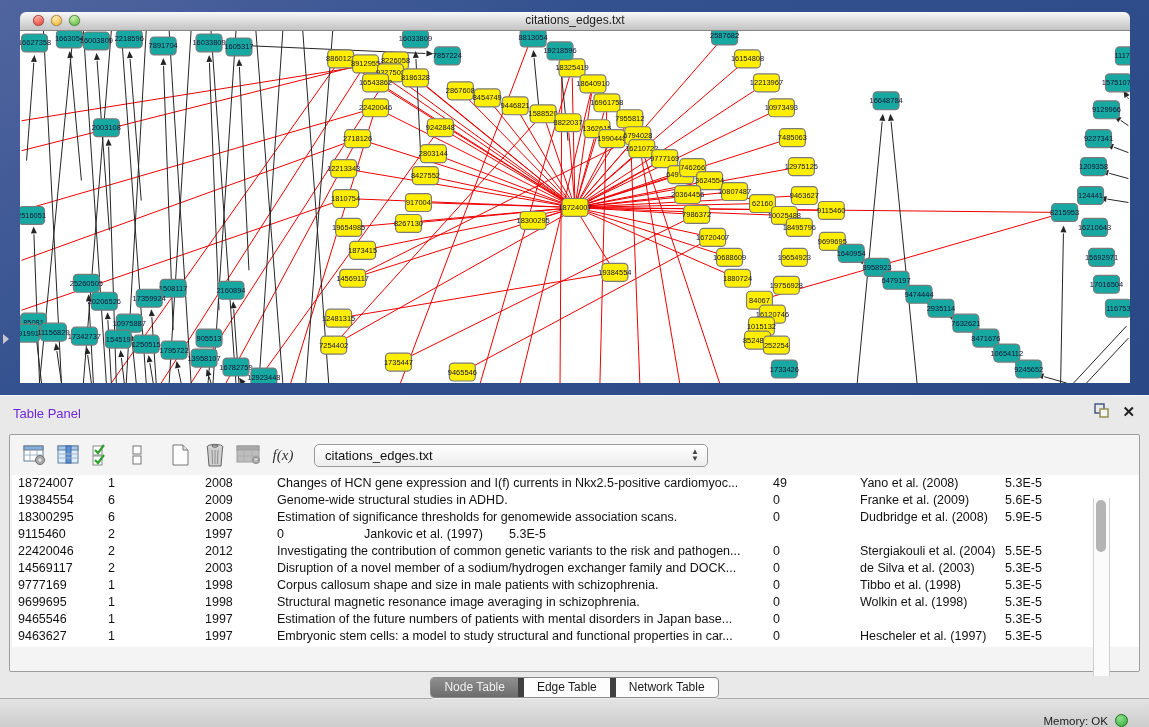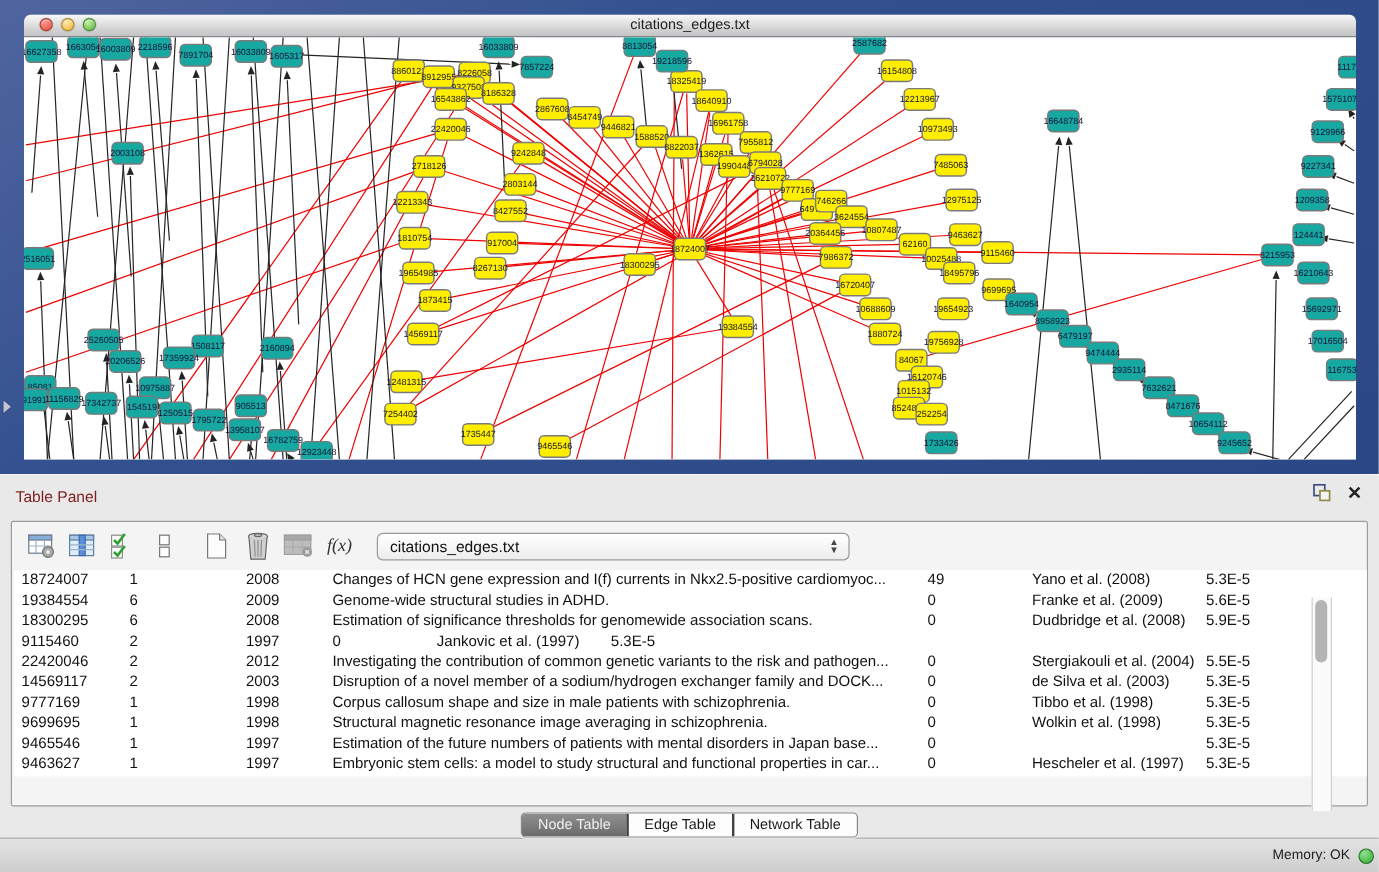--- a/index.html
+++ b/index.html
@@ -16,21 +16,21 @@
   .light{position:absolute;top:3px;width:11px;height:11px;border-radius:50%;box-shadow:inset 0 1px 1px rgba(255,255,255,.6),0 0 1px rgba(0,0,0,.5);}
   .light.red{left:13px;background:radial-gradient(circle at 35% 30%,#ff9a90,#e0453a);border:1px solid #b13a30;box-sizing:border-box;}
   .light.yellow{left:31px;background:radial-gradient(circle at 35% 30%,#ffe9a8,#eeb32f);border:1px solid #b78a26;box-sizing:border-box;}
   .light.green{left:49px;background:radial-gradient(circle at 35% 30%,#c4f0a0,#58b43c);border:1px solid #479030;box-sizing:border-box;}
   .win-title{text-align:center;font-size:12px;line-height:17px;color:#1e1e1e;}
   .graph-canvas{height:352px;background:#ffffff;position:relative;overflow:hidden;}
   .graph-canvas svg{position:absolute;left:0;top:0;}
   
   .table-region{height:303px;background:#e9e9e9;}
   .panel-title-row{height:38px;position:relative;border-top:1px solid #f5f5f5;}
-  .panel-title{position:absolute;left:13px;top:10px;font-size:13px;color:#7f1d1d;}
+  .panel-title{position:absolute;left:13px;top:10px;font-size:13px;color:#6d28d9;}
   .panel-icons{position:absolute;right:14px;top:7px;display:flex;gap:12px;align-items:center;}
   .close-x{font-size:15px;font-weight:bold;color:#222;line-height:15px;cursor:default;}
   .inner-panel{margin:0 9px;height:238px;background:#f4f4f4;border:1px solid #9d9d9d;border-radius:2px;box-sizing:border-box;position:relative;}
   .toolbar{height:40px;display:flex;align-items:center;padding-left:10px;}
   .tb-icon{width:30px;height:28px;display:flex;align-items:center;justify-content:center;margin-right:4px;text-align:center;}
   .fx{font-family:"Liberation Serif",serif;font-style:italic;font-size:15px;color:#333;}
   .combo{margin-left:12px;width:392px;height:21px;border:1px solid #9a9a9a;border-radius:5px;
     background:linear-gradient(#ffffff,#ededed);display:flex;align-items:center;position:relative;}
   .combo-text{padding-left:10px;font-size:13px;color:#111;}
   .combo-arrows{position:absolute;right:8px;top:3px;font-size:8px;color:#444;line-height:7px;text-align:center;}
@@ -45,24 +45,24 @@
   .td{box-sizing:border-box;font-size:12.5px;line-height:17px;color:#111;padding-left:6px;
       white-space:nowrap;overflow:hidden;}
   .tbody{background:#fff;padding-bottom:2px;}
   .vscroll{position:absolute;top:23px;width:15px;height:178px;background:#fbfbfb;border-left:1px solid #d0d0d0;border-right:1px solid #d0d0d0;}
   .vthumb{position:absolute;left:2px;top:2px;width:10px;height:52px;border-radius:5px;background:#b4b4b4;}
   
   .tabs-row{height:31px;display:flex;justify-content:center;align-items:center;}
   .segmented{display:flex;border:1px solid #8a8a8a;border-radius:4px;overflow:hidden;background:#fdfdfd;height:19px;box-shadow:0 1px 0 rgba(255,255,255,.8);}
   .seg{padding:0 13px;font-size:12px;line-height:19px;color:#1a1a1a;}
   .seg.active{background:linear-gradient(#8f8f8f,#6c6c6c);color:#f0f0f0;}
-  .seg + .seg{border-left:2px solid #404040;}
+  .seg + .seg{border-left:6px solid #404040;}
   
   .status-bar{height:29px;background:linear-gradient(#e3e3e3,#cdcdcd);border-top:1px solid #aaaaaa;
-    display:flex;justify-content:flex-end;align-items:center;padding-right:4px;box-sizing:border-box;}
+    display:flex;justify-content:flex-end;align-items:flex-end;padding-right:21px;box-sizing:border-box;}
   .mem-label{font-size:11.5px;color:#222;margin-right:7px;}
   .mem-dot{width:13px;height:13px;border-radius:50%;border:1px solid #247024;box-sizing:border-box;
     background:radial-gradient(circle at 35% 30%,#8fe08f,#2eae2e);}
 </style>
 </head>
 <body>
 
 <div class="graph-frame">
   <div class="edge-grip"></div>
   <div class="mac-window">

